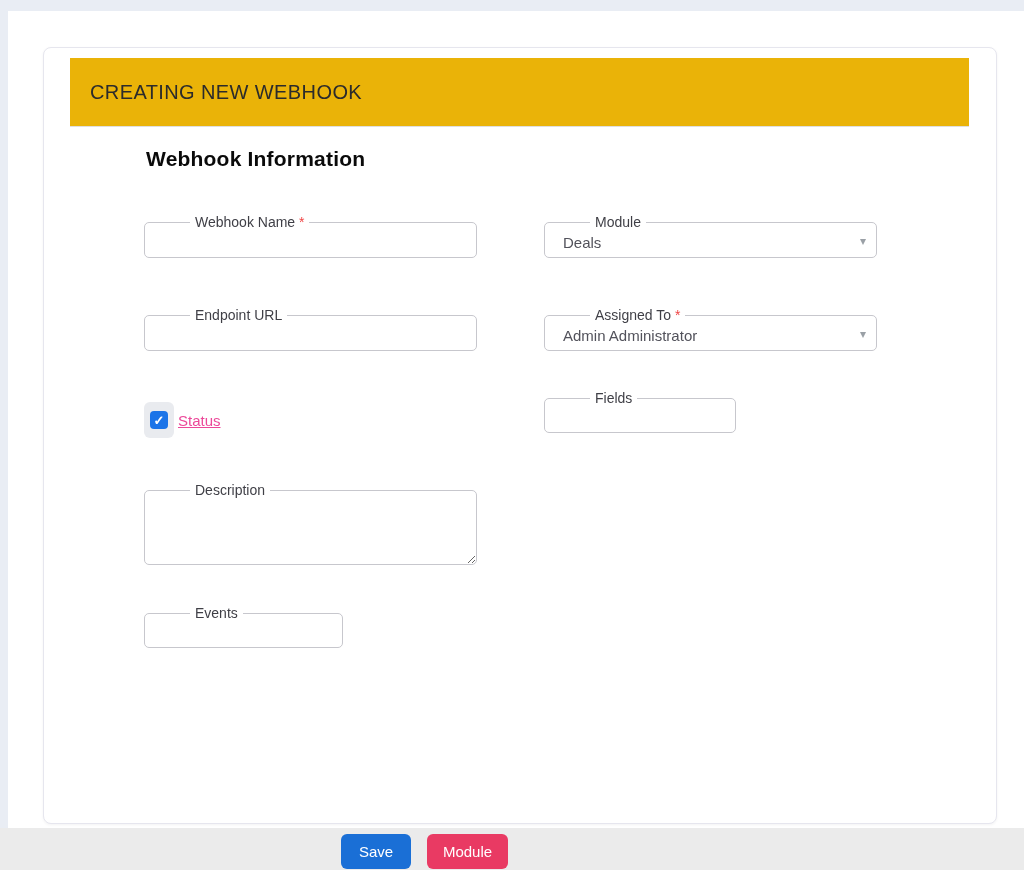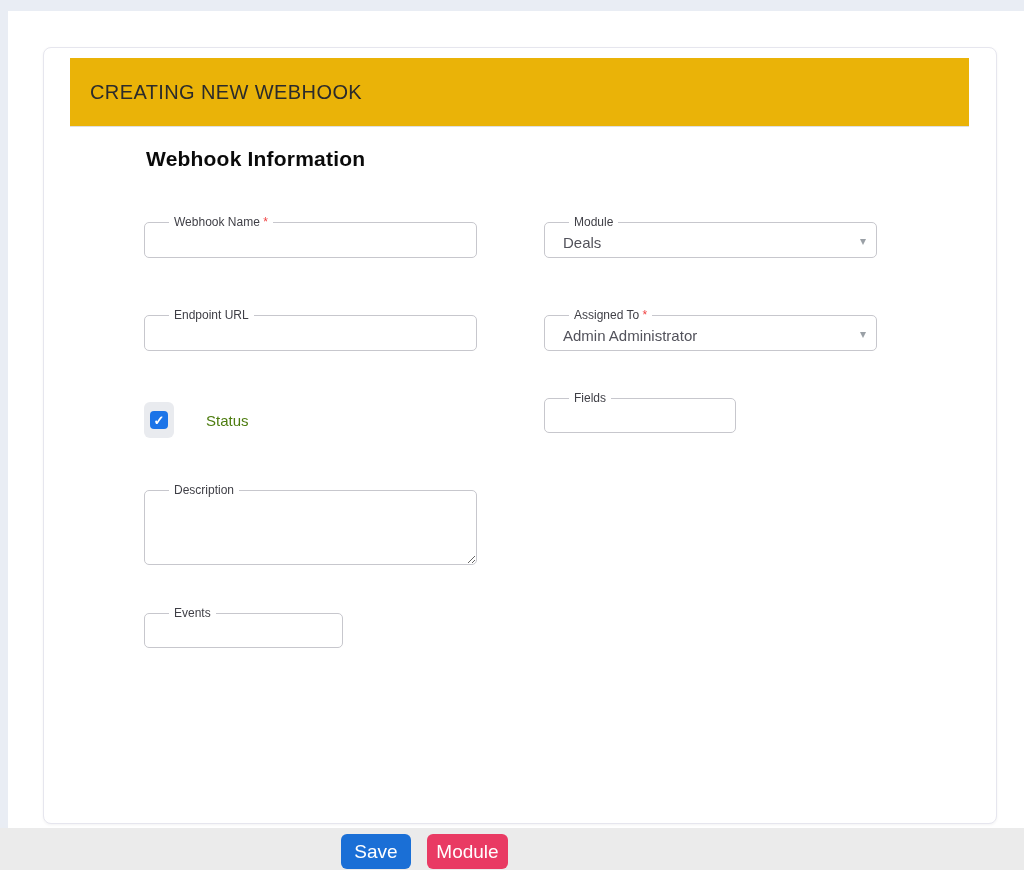--- a/index.html
+++ b/index.html
@@ -56,24 +56,24 @@
   }
 
   
   .field {
     position: absolute;
     border: 1px solid #c7c7cd;
     border-radius: 5px;
     background: #ffffff;
   }
   .field-label {
-    position: absolute; top: -9px; left: 24px;
+    position: absolute; top: -9px; left: 45px;
     background: #ffffff;
     padding: 0 5px;
-    font-size: 12px;
+    font-size: 14px;
     color: #3f3f46;
     line-height: 17px;
     white-space: nowrap;
   }
   .req { color: #f04343; }
   .field input {
     width: 100%; height: 100%;
     border: none; outline: none; background: transparent;
     padding: 8px 12px 4px 16px;
     font-size: 15px; color: #52525b;
@@ -114,32 +114,32 @@
   .checkbox-box {
     width: 18px; height: 18px;
     background: #1b74e8;
     border-radius: 4px;
     display: flex; align-items: center; justify-content: center;
   }
   .checkbox-box span {
     color: #ffffff; font-size: 13px; font-weight: 700; line-height: 1;
   }
   .status-label {
-    margin-left: 32px;
-    font-size: 15px; color: #4d7c0f;
+    margin-left: 4px;
+    font-size: 15px; color: #ec4899; text-decoration: underline;
   }
 
   .footer-bar {
     position: absolute; left: 0; top: 828px; width: 1024px; height: 42px;
     background: #ebebeb;
   }
   .btn {
     position: absolute; top: 834px; height: 35px;
     border: none; border-radius: 6px;
-    color: #ffffff; font-size: 19px;
+    color: #ffffff; font-size: 15px;
     font-family: "Liberation Sans", sans-serif;
     cursor: pointer;
   }
   .btn-save { left: 341px; width: 70px; background: #1a6fd6; }
   .btn-cancel { left: 427px; width: 81px; background: #e93a63; }
 </style>
 </head>
 <body>
 
 <div class="viewport">

